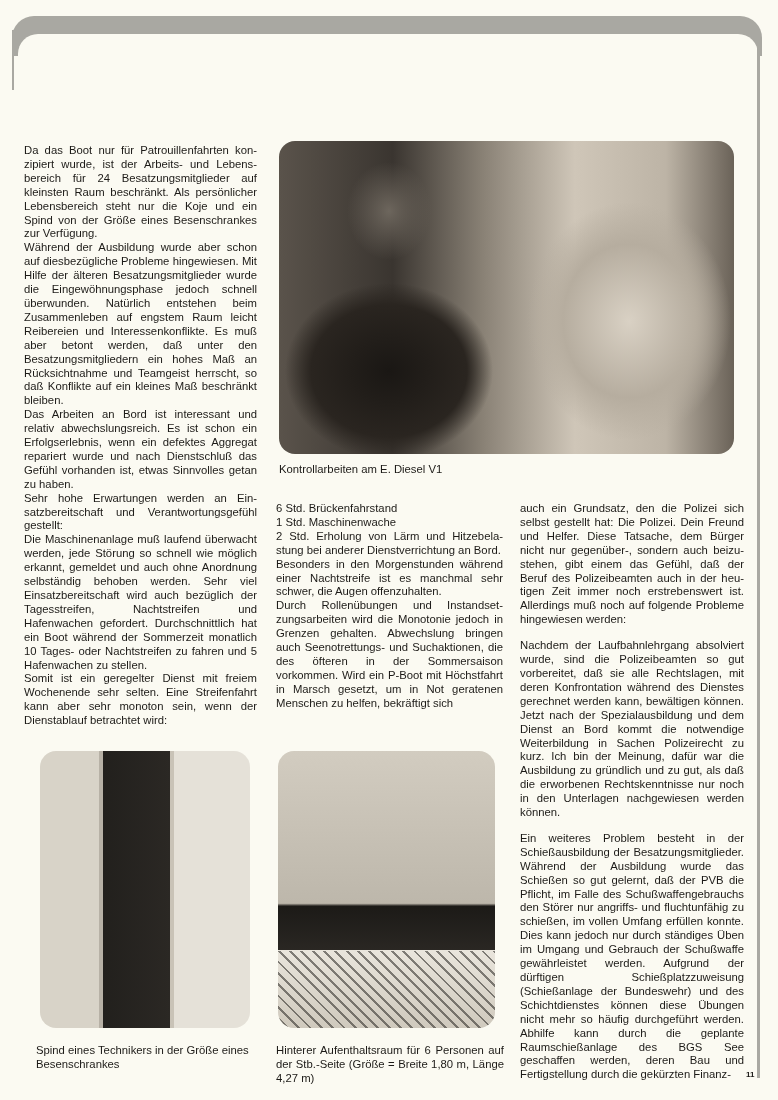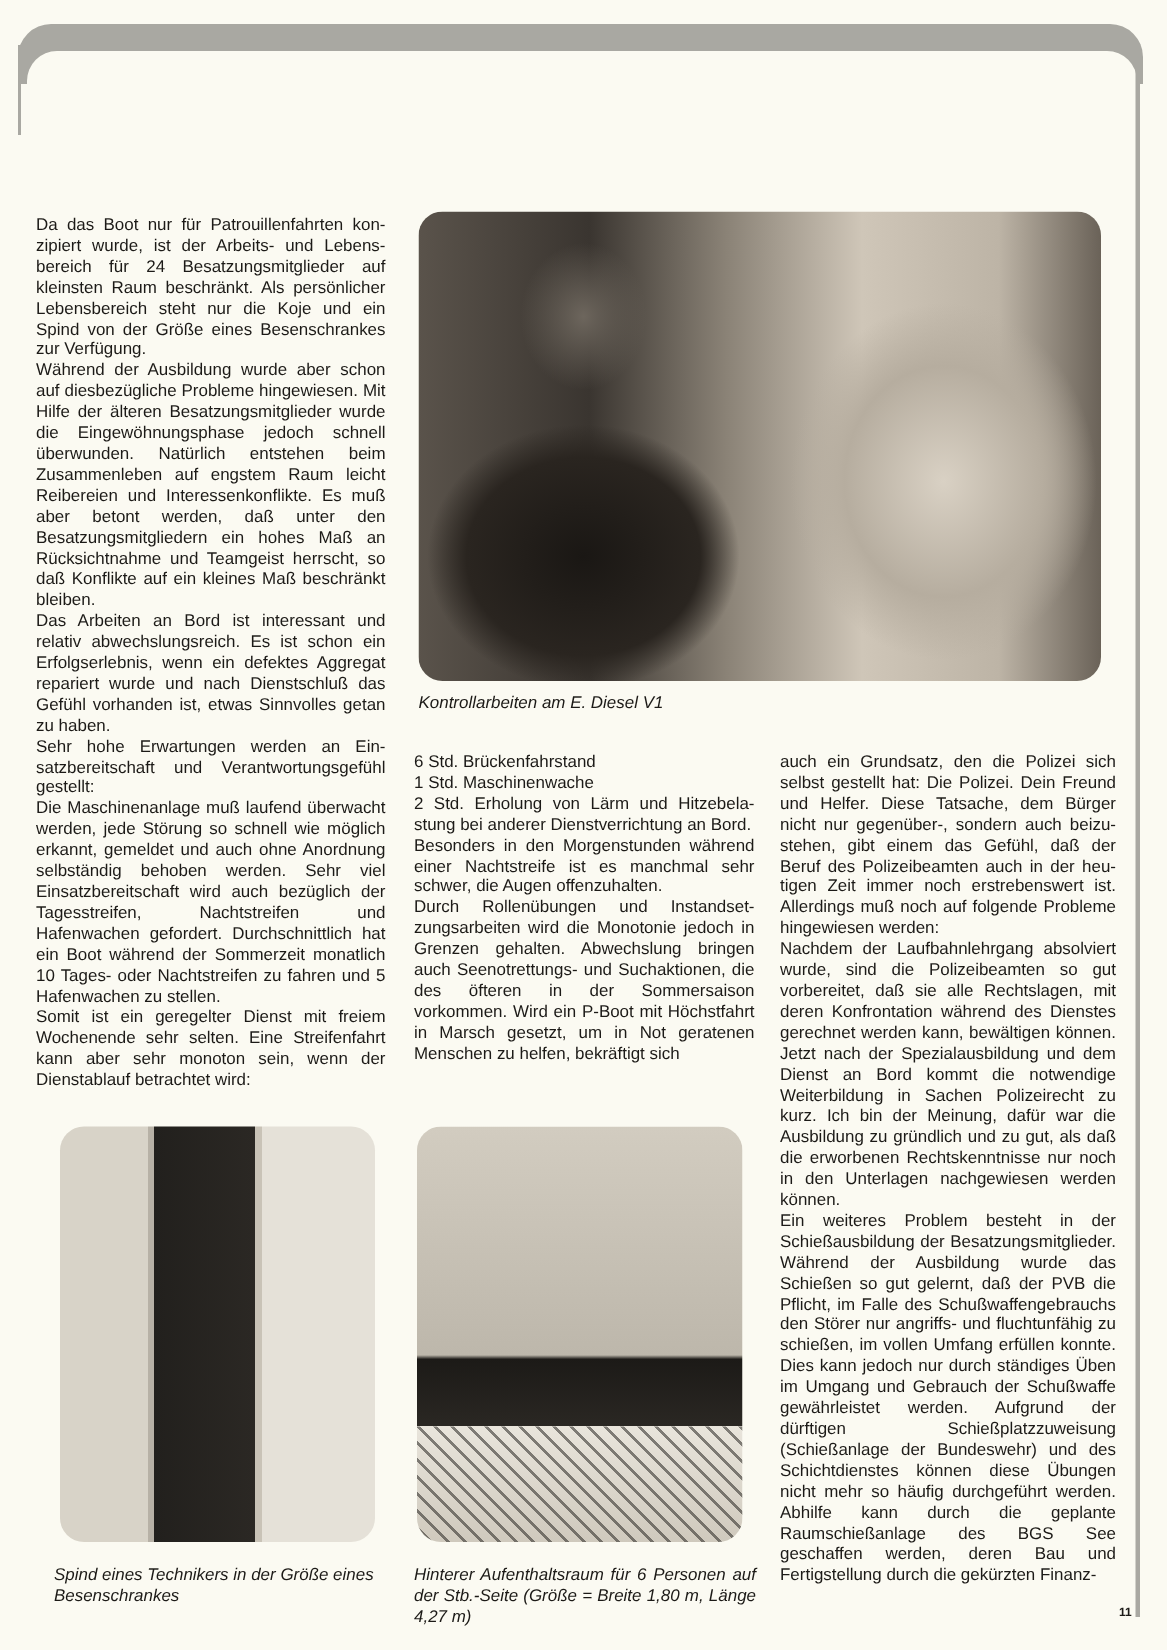--- a/index.html
+++ b/index.html
@@ -23,21 +23,21 @@
   }
   .frame-left {
     position:absolute; left:12px; top:30px; width:2px; height:60px;
     background:#a9a8a2;
   }
   .col {
     position:absolute; font-size:11.3px; line-height:13.9px;
     text-align:justify; hyphens:manual;
   }
   .col p { margin:0; }
-  .col p.gap { margin-top:0; }
+  .col p.gap { margin-top:12px; }
   #col1 { left:24px; top:144px; width:233px; }
   #col2 { left:276px; top:502px; width:227px; }
   #col3 { left:520px; top:502px; width:224px; }
   .photo {
     position:absolute; border-radius:16px; overflow:hidden;
   }
   #photo-diesel {
     left:279px; top:141px; width:455px; height:313px;
     background:
       radial-gradient(ellipse 60px 70px at 110px 70px, #6d665d 0%, transparent 70%),
@@ -50,21 +50,21 @@
     background:
       linear-gradient(90deg, #d8d3c8 0%, #d8d3c8 28%, #b7b1a6 28%, #b7b1a6 30%, #22201d 30%, #2b2824 62%, #c9c3b7 62%, #c9c3b7 64%, #e5e1d8 64%, #e5e1d8 100%);
   }
   #photo-room {
     left:278px; top:751px; width:217px; height:277px;
     background:
       repeating-linear-gradient(45deg, transparent 0 6px, rgba(40,38,34,.55) 6px 8px) 0 200px/100% 77px no-repeat,
       linear-gradient(180deg, #d2ccc0 0%, #bdb7ab 55%, #1c1a17 56%, #2a2723 72%, #e9e5dc 72%, #cfc9bd 100%);
   }
   .caption {
-    position:absolute; font-style:italic; font-size:11.3px; line-height:13.8px;
+    position:absolute; font-size:11.3px; line-height:13.8px;
   }
   #cap-diesel { left:279px; top:463px; width:300px; }
   #cap-locker { left:36px; top:1044px; width:222px; }
   #cap-room { left:276px; top:1044px; width:228px; text-align:justify; }
   #page-num { position:absolute; left:746px; top:1070px; font-size:8px; font-weight:bold; }
 </style>
 </head>
 <body>
 
 <div class="frame-top"></div>

